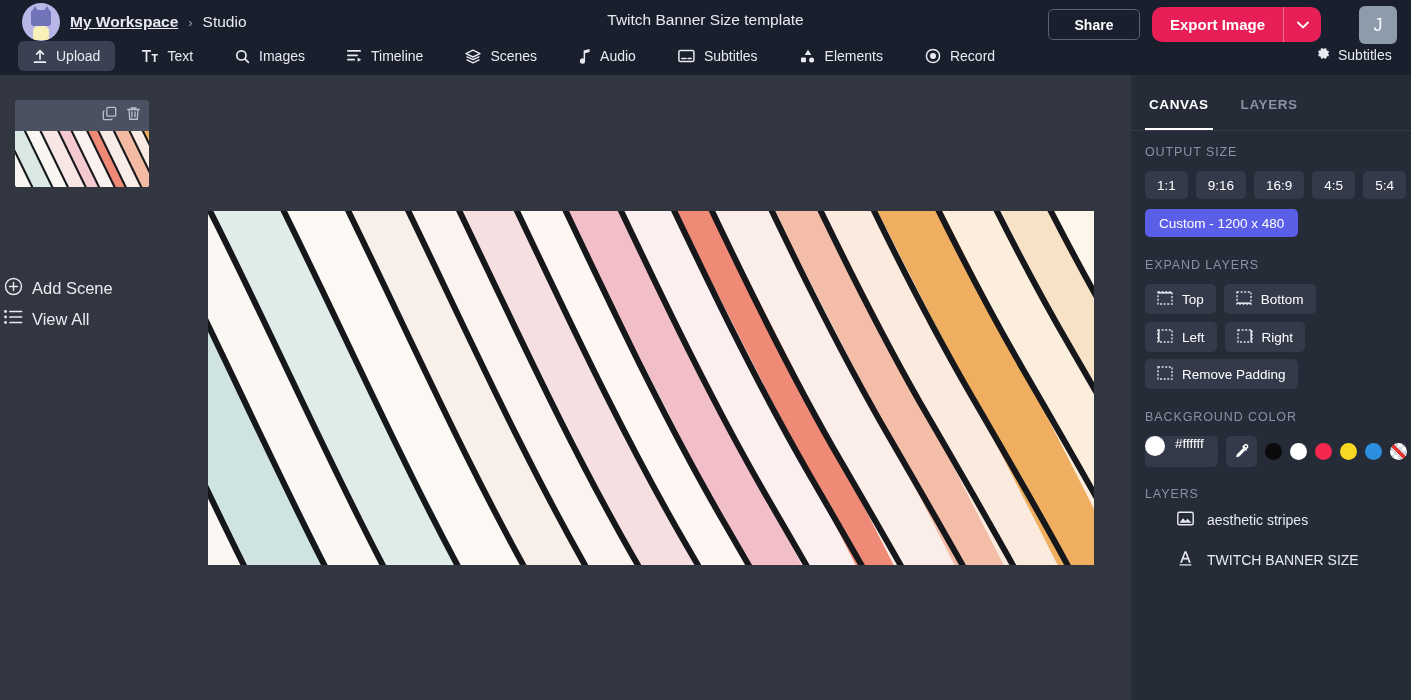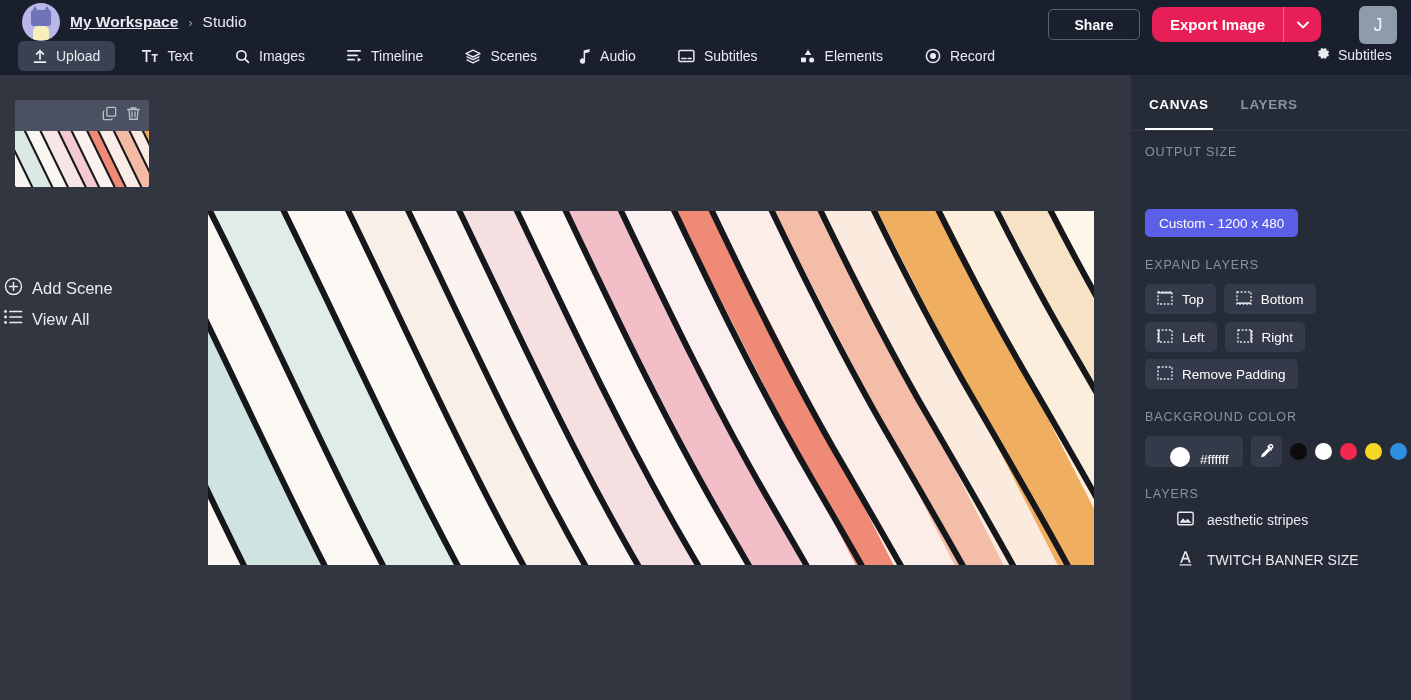--- a/index.html
+++ b/index.html
@@ -180,21 +180,21 @@
   #pad-row1 { position: absolute; left: 14px; top: 209px; display: flex; gap: 8px; }
   #pad-row2 { position: absolute; left: 14px; top: 247px; display: flex; gap: 8px; }
   #pad-row3 { position: absolute; left: 14px; top: 284px; }
 
   #bg-row {
     position: absolute; left: 14px; top: 361px; display: flex;
     align-items: center; gap: 8px;
   }
   #bg-field {
     height: 31px; background: #343a4a; border-radius: 5px; display: flex;
-    align-items: flex-end; gap: 10px; padding: 0 14px 0 25px; cursor: pointer;
+    align-items: flex-start; gap: 10px; padding: 0 14px 0 0; cursor: pointer;
   }
   #bg-swatch {
     width: 20px; height: 20px; border-radius: 50%; background: #ffffff;
   }
   #bg-hex { color: #ffffff; font-size: 13.5px; }
   #picker-btn {
     width: 31px; height: 31px; background: #343a4a; border-radius: 5px;
     display: flex; align-items: center; justify-content: center; cursor: pointer;
   }
   .sw { width: 17px; height: 17px; border-radius: 50%; cursor: pointer; flex: none; }
@@ -215,20 +215,21 @@
       <div class="ear-l"></div>
         <div class="ear-r"></div>
       <div class="cat-head"></div>
         <div class="body"></div>
     </div>
     <span class="crumb-link">My Workspace</span>
     <span class="crumb-sep">›</span>
     <span class="crumb-cur">Studio</span>
   </div>
 
+  <div id="doc-title">Twitch Banner Size template</div>
 
   <button id="share-btn">Share</button>
 
   <div id="export-group">
     <button id="export-btn">Export Image</button>
     <button id="export-caret">
       <svg width="12" height="8" viewBox="0 0 12 8">
           <path d="M1 1.5 L6 6.5 L11 1.5" stroke="#fff" stroke-width="1.8" fill="none" stroke-linecap="round"></path>
         </svg>
     </button>
@@ -507,20 +508,27 @@
 
 <div id="panel">
 
   <div id="panel-tabs">
     <div class="ptab active">CANVAS</div>
     <div class="ptab">LAYERS</div>
   </div>
 
   <div class="sec-label" style="top:70px">OUTPUT SIZE</div>
 
+  <div id="ratio-row">
+    <button class="chipbtn">1:1</button>
+    <button class="chipbtn">9:16</button>
+    <button class="chipbtn">16:9</button>
+    <button class="chipbtn">4:5</button>
+    <button class="chipbtn">5:4</button>
+  </div>
 
   <button id="custom-btn">Custom - 1200 x 480</button>
 
   <div class="sec-label" style="top:183px">EXPAND LAYERS</div>
 
   <div id="pad-row1">
     <button class="padbtn">
       <span>
         <svg width="16" height="14" viewBox="0 0 16 14">
             <rect x="1" y="1" width="14" height="12" fill="none" stroke="#dfe3ea" stroke-width="1.4" stroke-dasharray="2 1.6"></rect>

